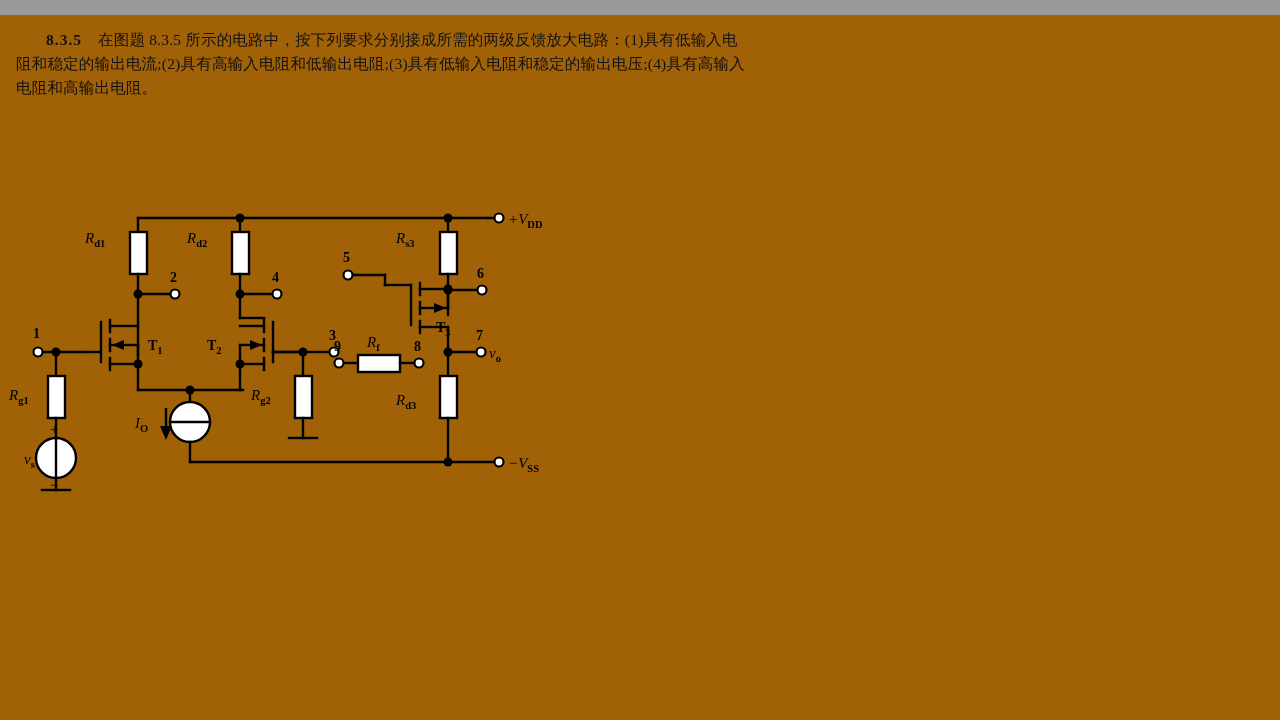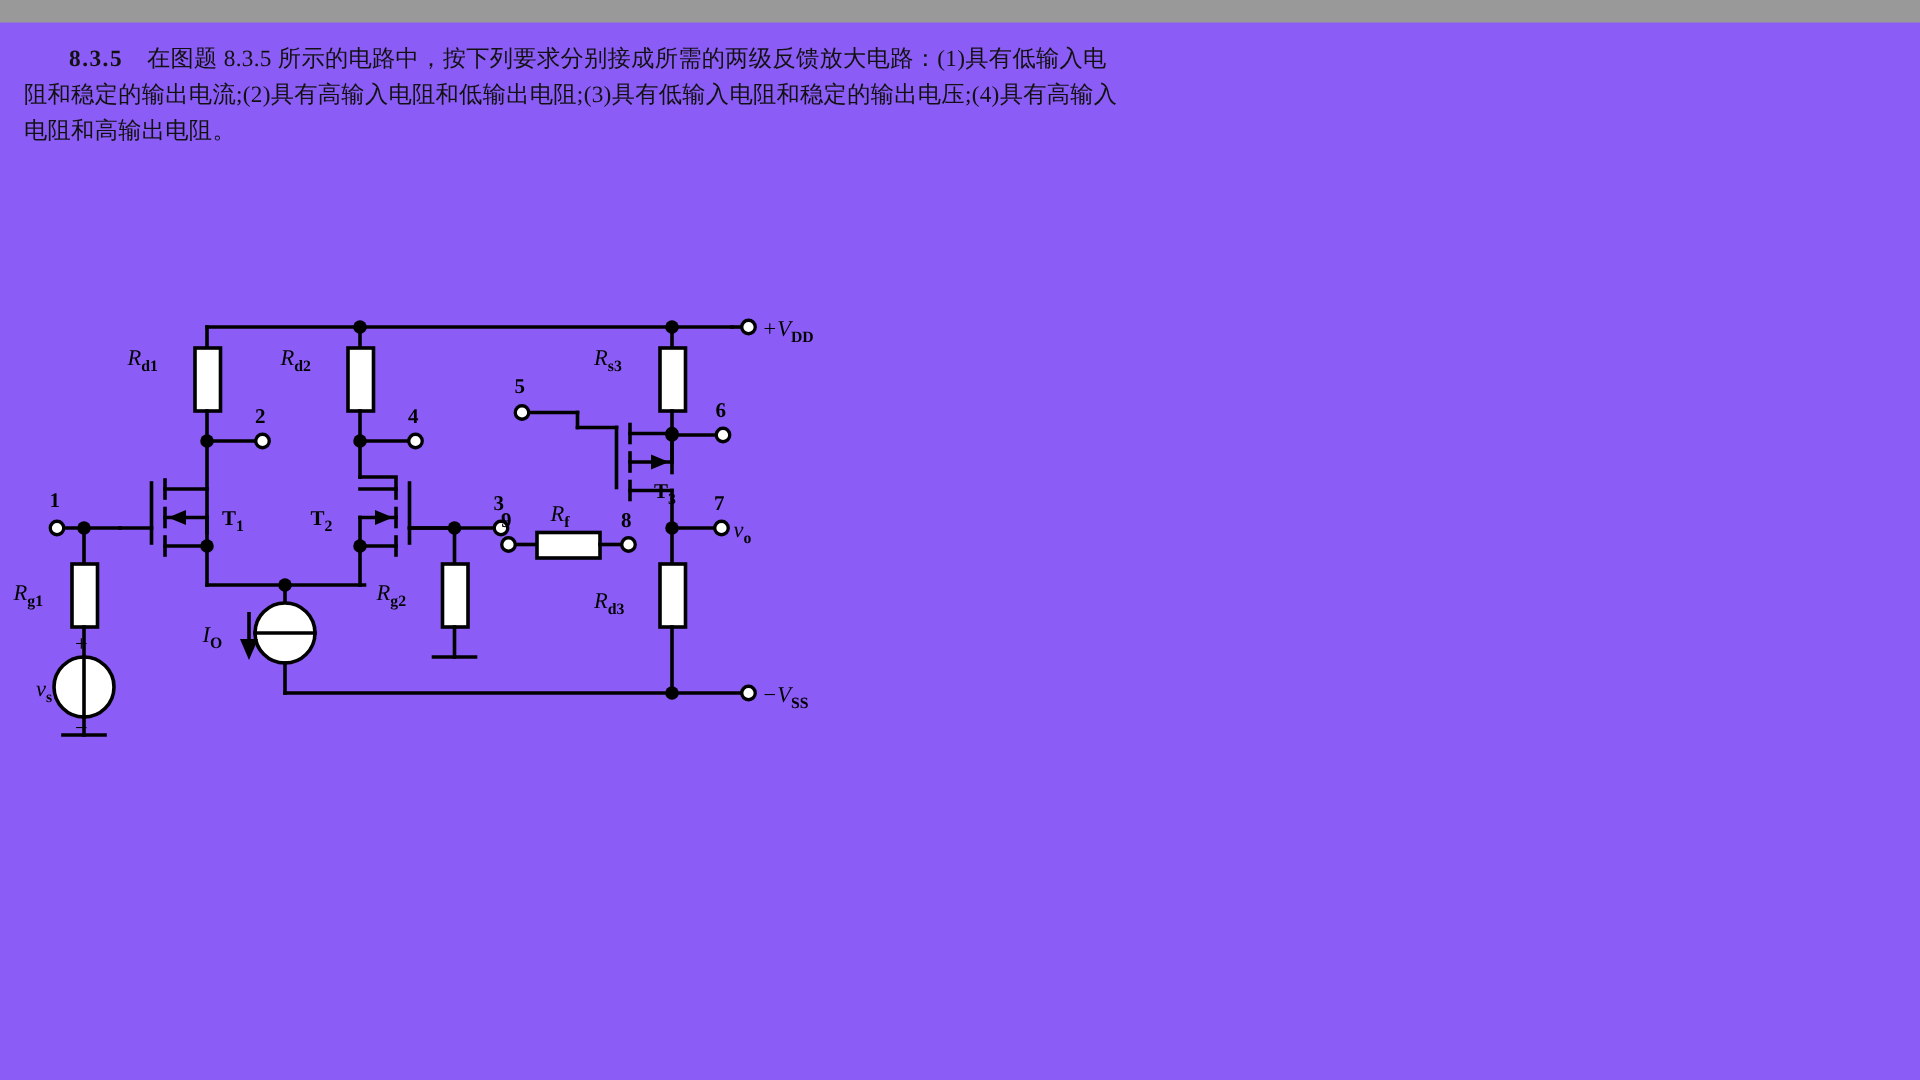--- a/index.html
+++ b/index.html
@@ -8,21 +8,21 @@
     background: #ffffff;
     width: 1280px;
     height: 720px;
     overflow: hidden;
     font-family: "Liberation Serif", "DejaVu Serif", serif;
   }
   #page {
     position: relative;
     width: 1280px;
     height: 720px;
-    background: #8b5cf6;
+    background: #a16207;
   }
   .topbar {
     position: absolute;
     left: 0; top: 0;
     width: 1280px;
     height: 15px;
     background: #999999;
   }
   .problem-text {
     position: absolute;

